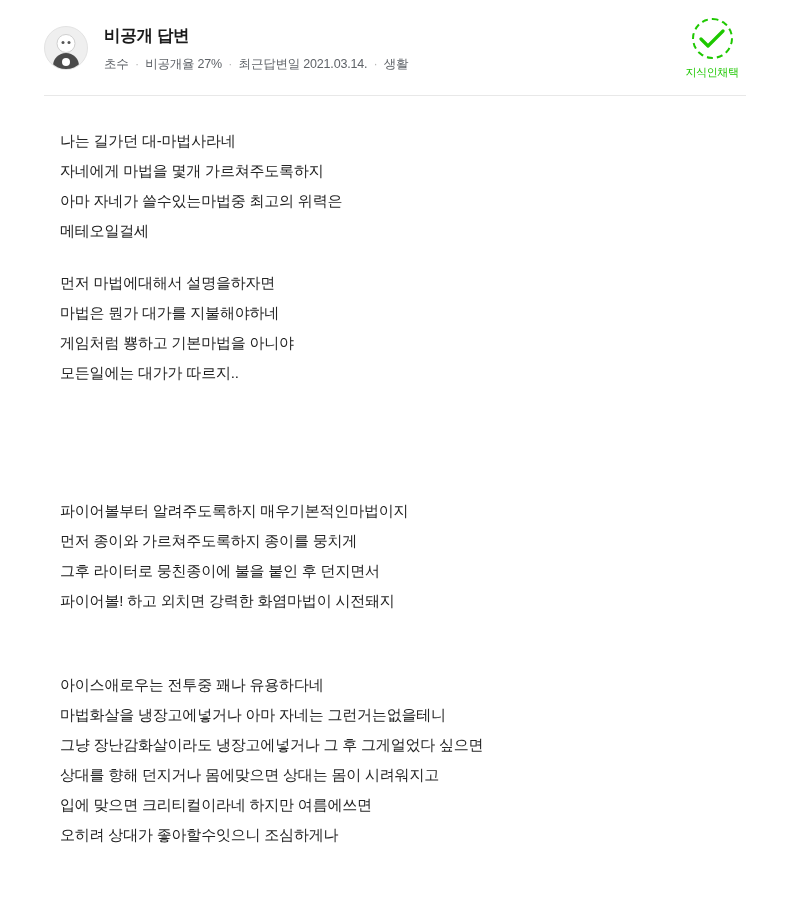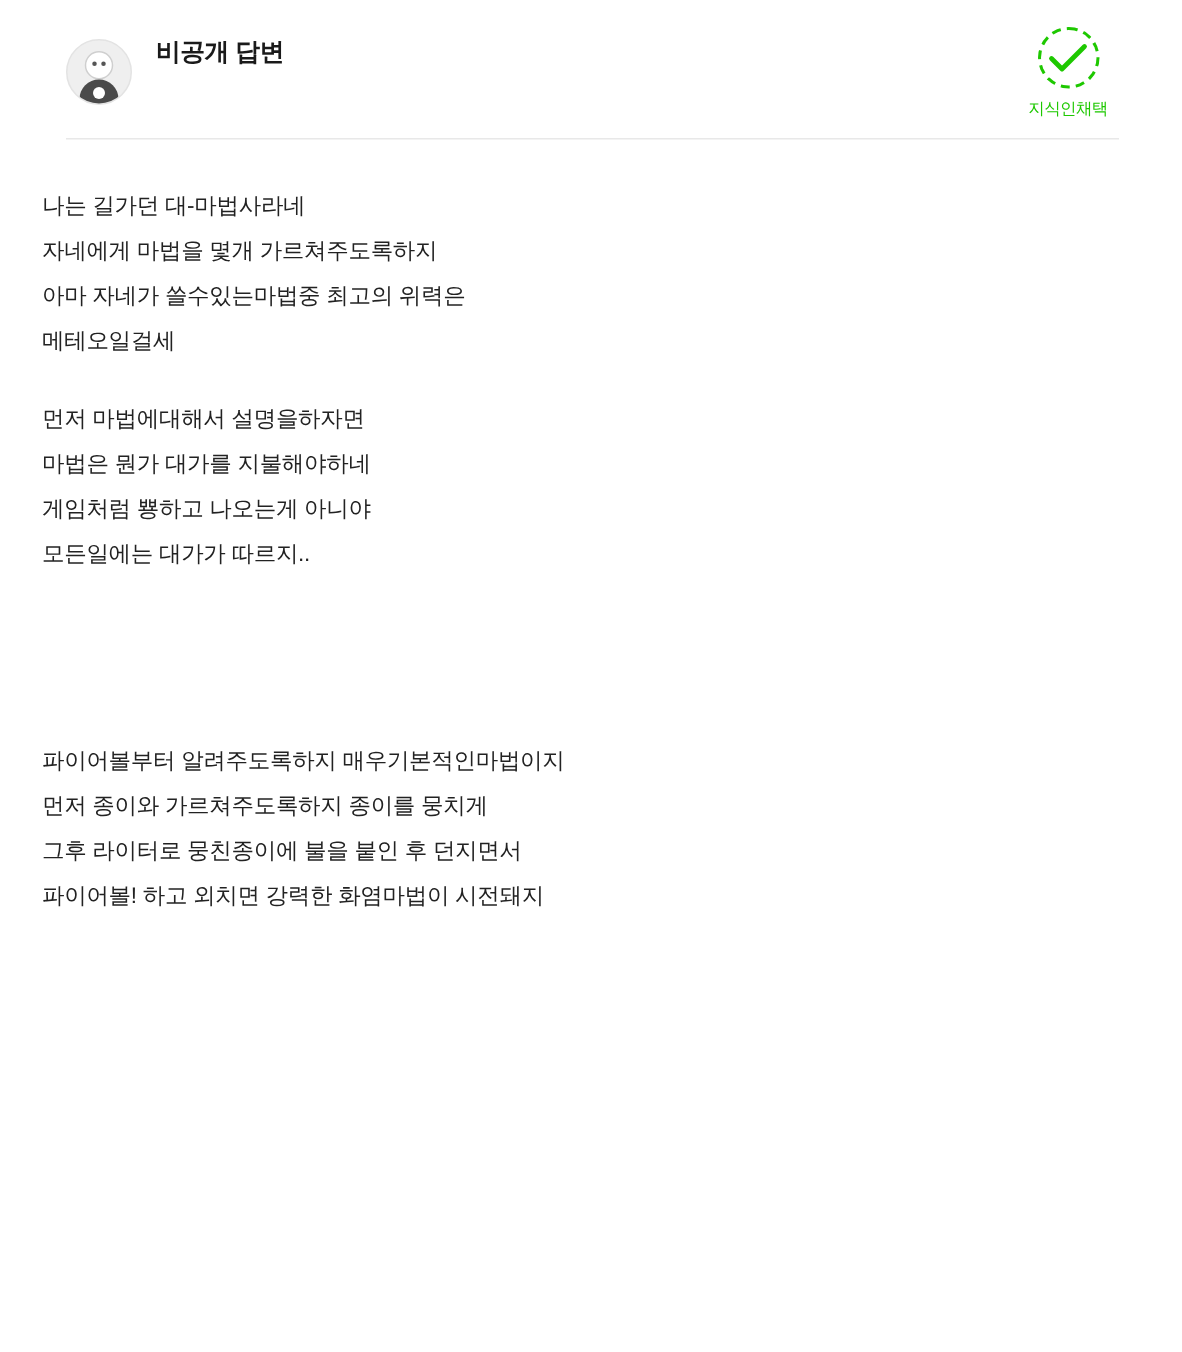--- a/index.html
+++ b/index.html
@@ -138,21 +138,21 @@
   }
 
   
   .divider {
     margin: 22px 42px 0 44px;
     border-top: 1px solid #e8e8e8;
   }
 
   
   .answer-body {
-    padding: 30px 44px 0 28px;
+    padding: 30px 44px 0 60px;
     font-size: 15px;
     line-height: 30px;
     color: #222222;
     letter-spacing: -0.2px;
   }
   .para {
     margin: 0;
     white-space: pre-wrap;
   }
   .gap-sm { height: 22px; }
@@ -168,20 +168,29 @@
     <div class="avatar">
       <div class="face">
         <span class="eye l"></span>
         <span class="eye r"></span>
       </div>
       <div class="body"></div>
     </div>
 
     <div class="header-text">
       <div class="answer-title">비공개 답변</div>
+      <div class="answer-meta">
+        <span>초수</span>
+        <span class="sep">·</span>
+        <span>비공개율 27%</span>
+        <span class="sep">·</span>
+        <span>최근답변일 2021.03.14.</span>
+        <span class="sep">·</span>
+        <span>생활</span>
+      </div>
     </div>
 
     <div class="badge">
       <div class="badge-circle">
         <svg width="26" height="20" viewBox="0 0 26 20">
           <path d="M2 10 L9 17 L24 2" fill="none" stroke="#1ec800" stroke-width="3.2" stroke-linecap="round" stroke-linejoin="round"></path>
         </svg>
       </div>
       <div class="badge-label">지식인채택</div>
     </div>
@@ -190,24 +199,30 @@
   <div class="divider"></div>
 
   <div class="answer-body">
     <p class="para">나는 길가던 대-마법사라네
 자네에게 마법을 몇개 가르쳐주도록하지
 아마 자네가 쓸수있는마법중 최고의 위력은
 메테오일걸세</p>
     <div class="gap-sm"></div>
     <p class="para">먼저 마법에대해서 설명을하자면
 마법은 뭔가 대가를 지불해야하네
-게임처럼 뿅하고 나오는게 아니야
+게임처럼 뿅하고 기본마법을 아니야
 모든일에는 대가가 따르지..</p>
     <div class="gap-lg"></div>
     <div class="gap-lg"></div>
     <p class="para">파이어볼부터 알려주도록하지 매우기본적인마법이지
 먼저 종이와 가르쳐주도록하지 종이를 뭉치게
 그후 라이터로 뭉친종이에 불을 붙인 후 던지면서
 파이어볼! 하고 외치면 강력한 화염마법이 시전돼지</p>
     <div class="gap-lg"></div>
+    <p class="para">아이스애로우는 전투중 꽤나 유용하다네
+마법화살을 냉장고에넣거나 아마 자네는 그런거는없을테니
+그냥 장난감화살이라도 냉장고에넣거나 그 후 그게얼었다 싶으면
+상대를 향해 던지거나 몸에맞으면 상대는 몸이 시려워지고
+입에 맞으면 크리티컬이라네 하지만 여름에쓰면
+오히려 상대가 좋아할수잇으니 조심하게나</p>
   </div>
 
 </div>
 
 </body></html>

